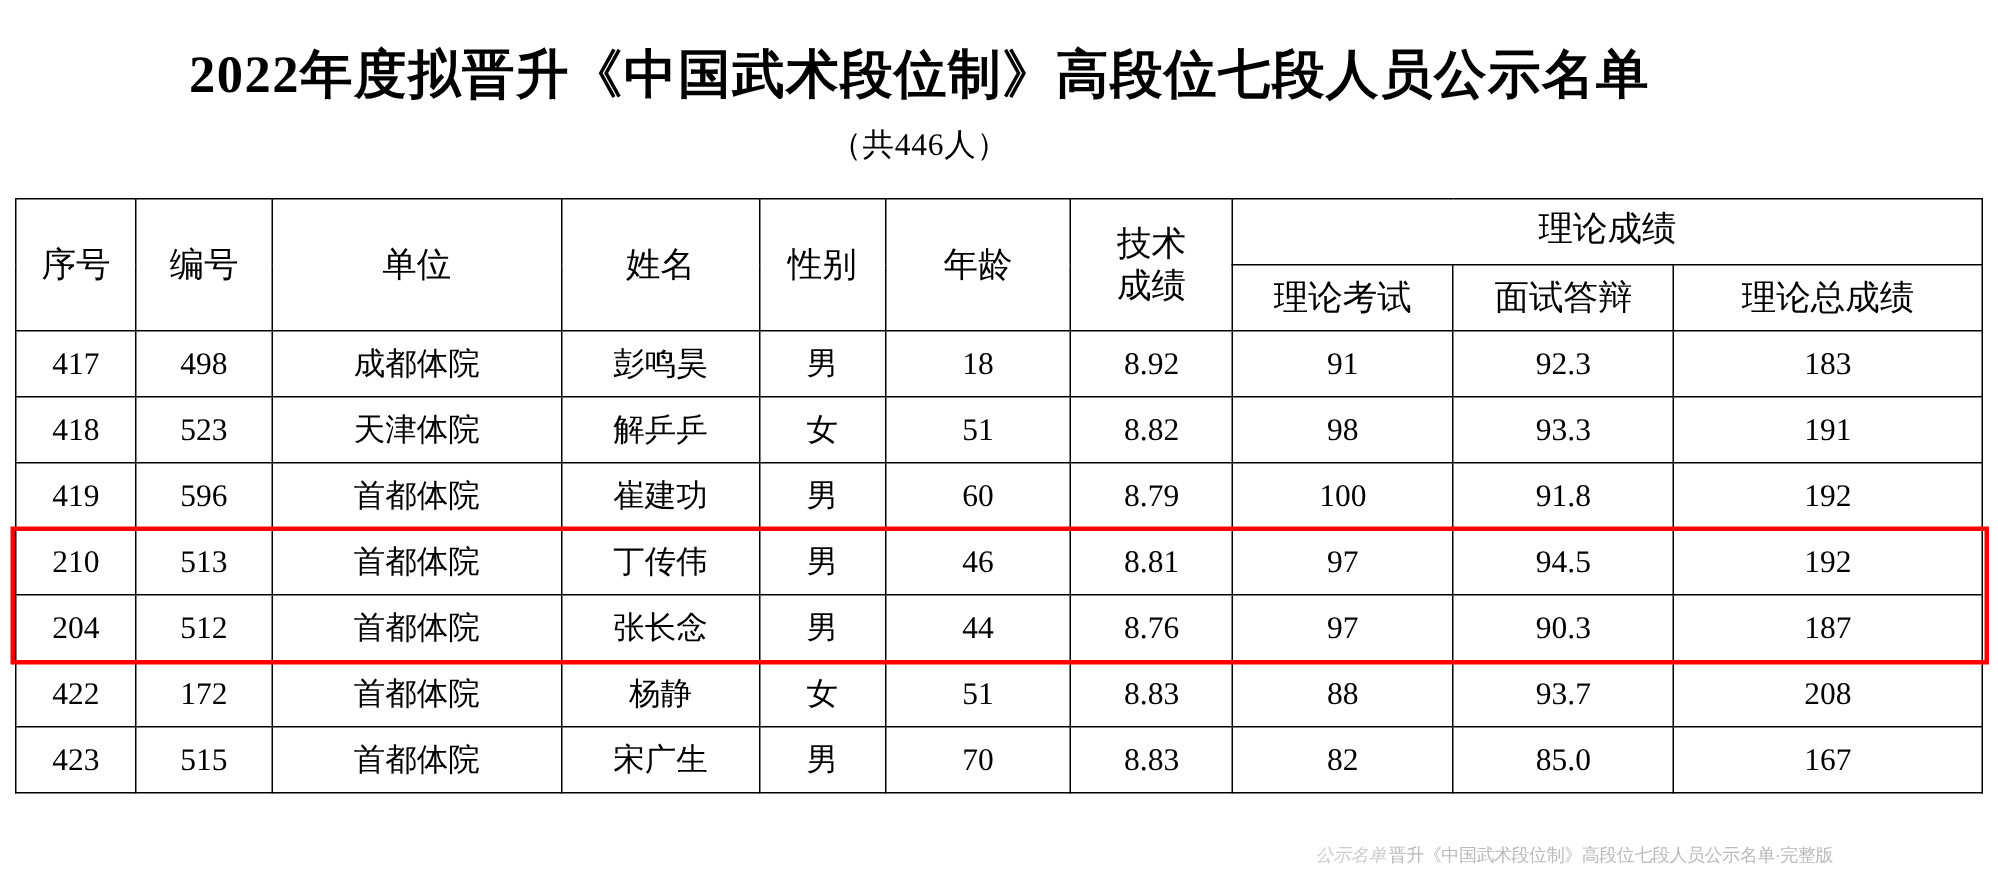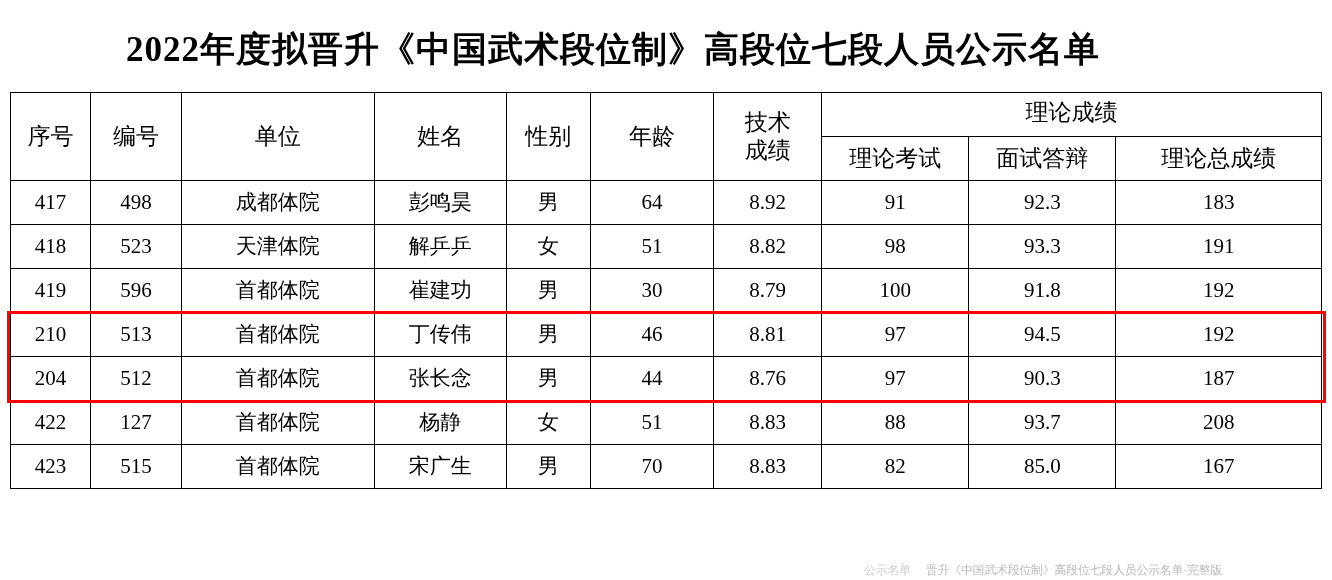--- a/index.html
+++ b/index.html
@@ -94,29 +94,31 @@
     right: 4px;
     bottom: 1px;
     font-size: 12px;
     color: #b9b9b9;
     font-family: "Liberation Sans", sans-serif;
     white-space: nowrap;
     letter-spacing: -0.3px;
   }
   .watermark .wm-tag {
     color: #cccccc;
-    margin-right: 15px;
+    margin-right: 2px;
+    font-style: italic;
   }
 </style>
 </head>
 <body>
 
 <div class="page">
 
   <div class="doc-title">2022年度拟晋升《中国武术段位制》高段位七段人员公示名单</div>
+  <div class="doc-subtitle">（共446人）</div>
 
   <div class="table-wrap">
     <table class="grid">
       <colgroup>
         <col class="c-seq">
           <col class="c-num">
           <col class="c-unit">
           <col class="c-name">
         <col class="c-sex">
           <col class="c-age">
@@ -145,21 +147,21 @@
           <th>理论总成绩</th>
         </tr>
       </thead>
       <tbody id="table-body">
           <tr>
             <td>417</td>
             <td>498</td>
             <td>成都体院</td>
             <td>彭鸣昊</td>
             <td>男</td>
-            <td>64</td>
+            <td>18</td>
             <td>8.92</td>
             <td>91</td>
             <td>92.3</td>
             <td>183</td>
           </tr>
           <tr>
             <td>418</td>
             <td>523</td>
             <td>天津体院</td>
             <td>解乒乒</td>
@@ -169,21 +171,21 @@
             <td>98</td>
             <td>93.3</td>
             <td>191</td>
           </tr>
           <tr>
             <td>419</td>
             <td>596</td>
             <td>首都体院</td>
             <td>崔建功</td>
             <td>男</td>
-            <td>30</td>
+            <td>60</td>
             <td>8.79</td>
             <td>100</td>
             <td>91.8</td>
             <td>192</td>
           </tr>
           <tr>
             <td>210</td>
             <td>513</td>
             <td>首都体院</td>
             <td>丁传伟</td>
@@ -201,21 +203,21 @@
             <td>张长念</td>
             <td>男</td>
             <td>44</td>
             <td>8.76</td>
             <td>97</td>
             <td>90.3</td>
             <td>187</td>
           </tr>
           <tr>
             <td>422</td>
-            <td>127</td>
+            <td>172</td>
             <td>首都体院</td>
             <td>杨静</td>
             <td>女</td>
             <td>51</td>
             <td>8.83</td>
             <td>88</td>
             <td>93.7</td>
             <td>208</td>
           </tr>
           <tr>

